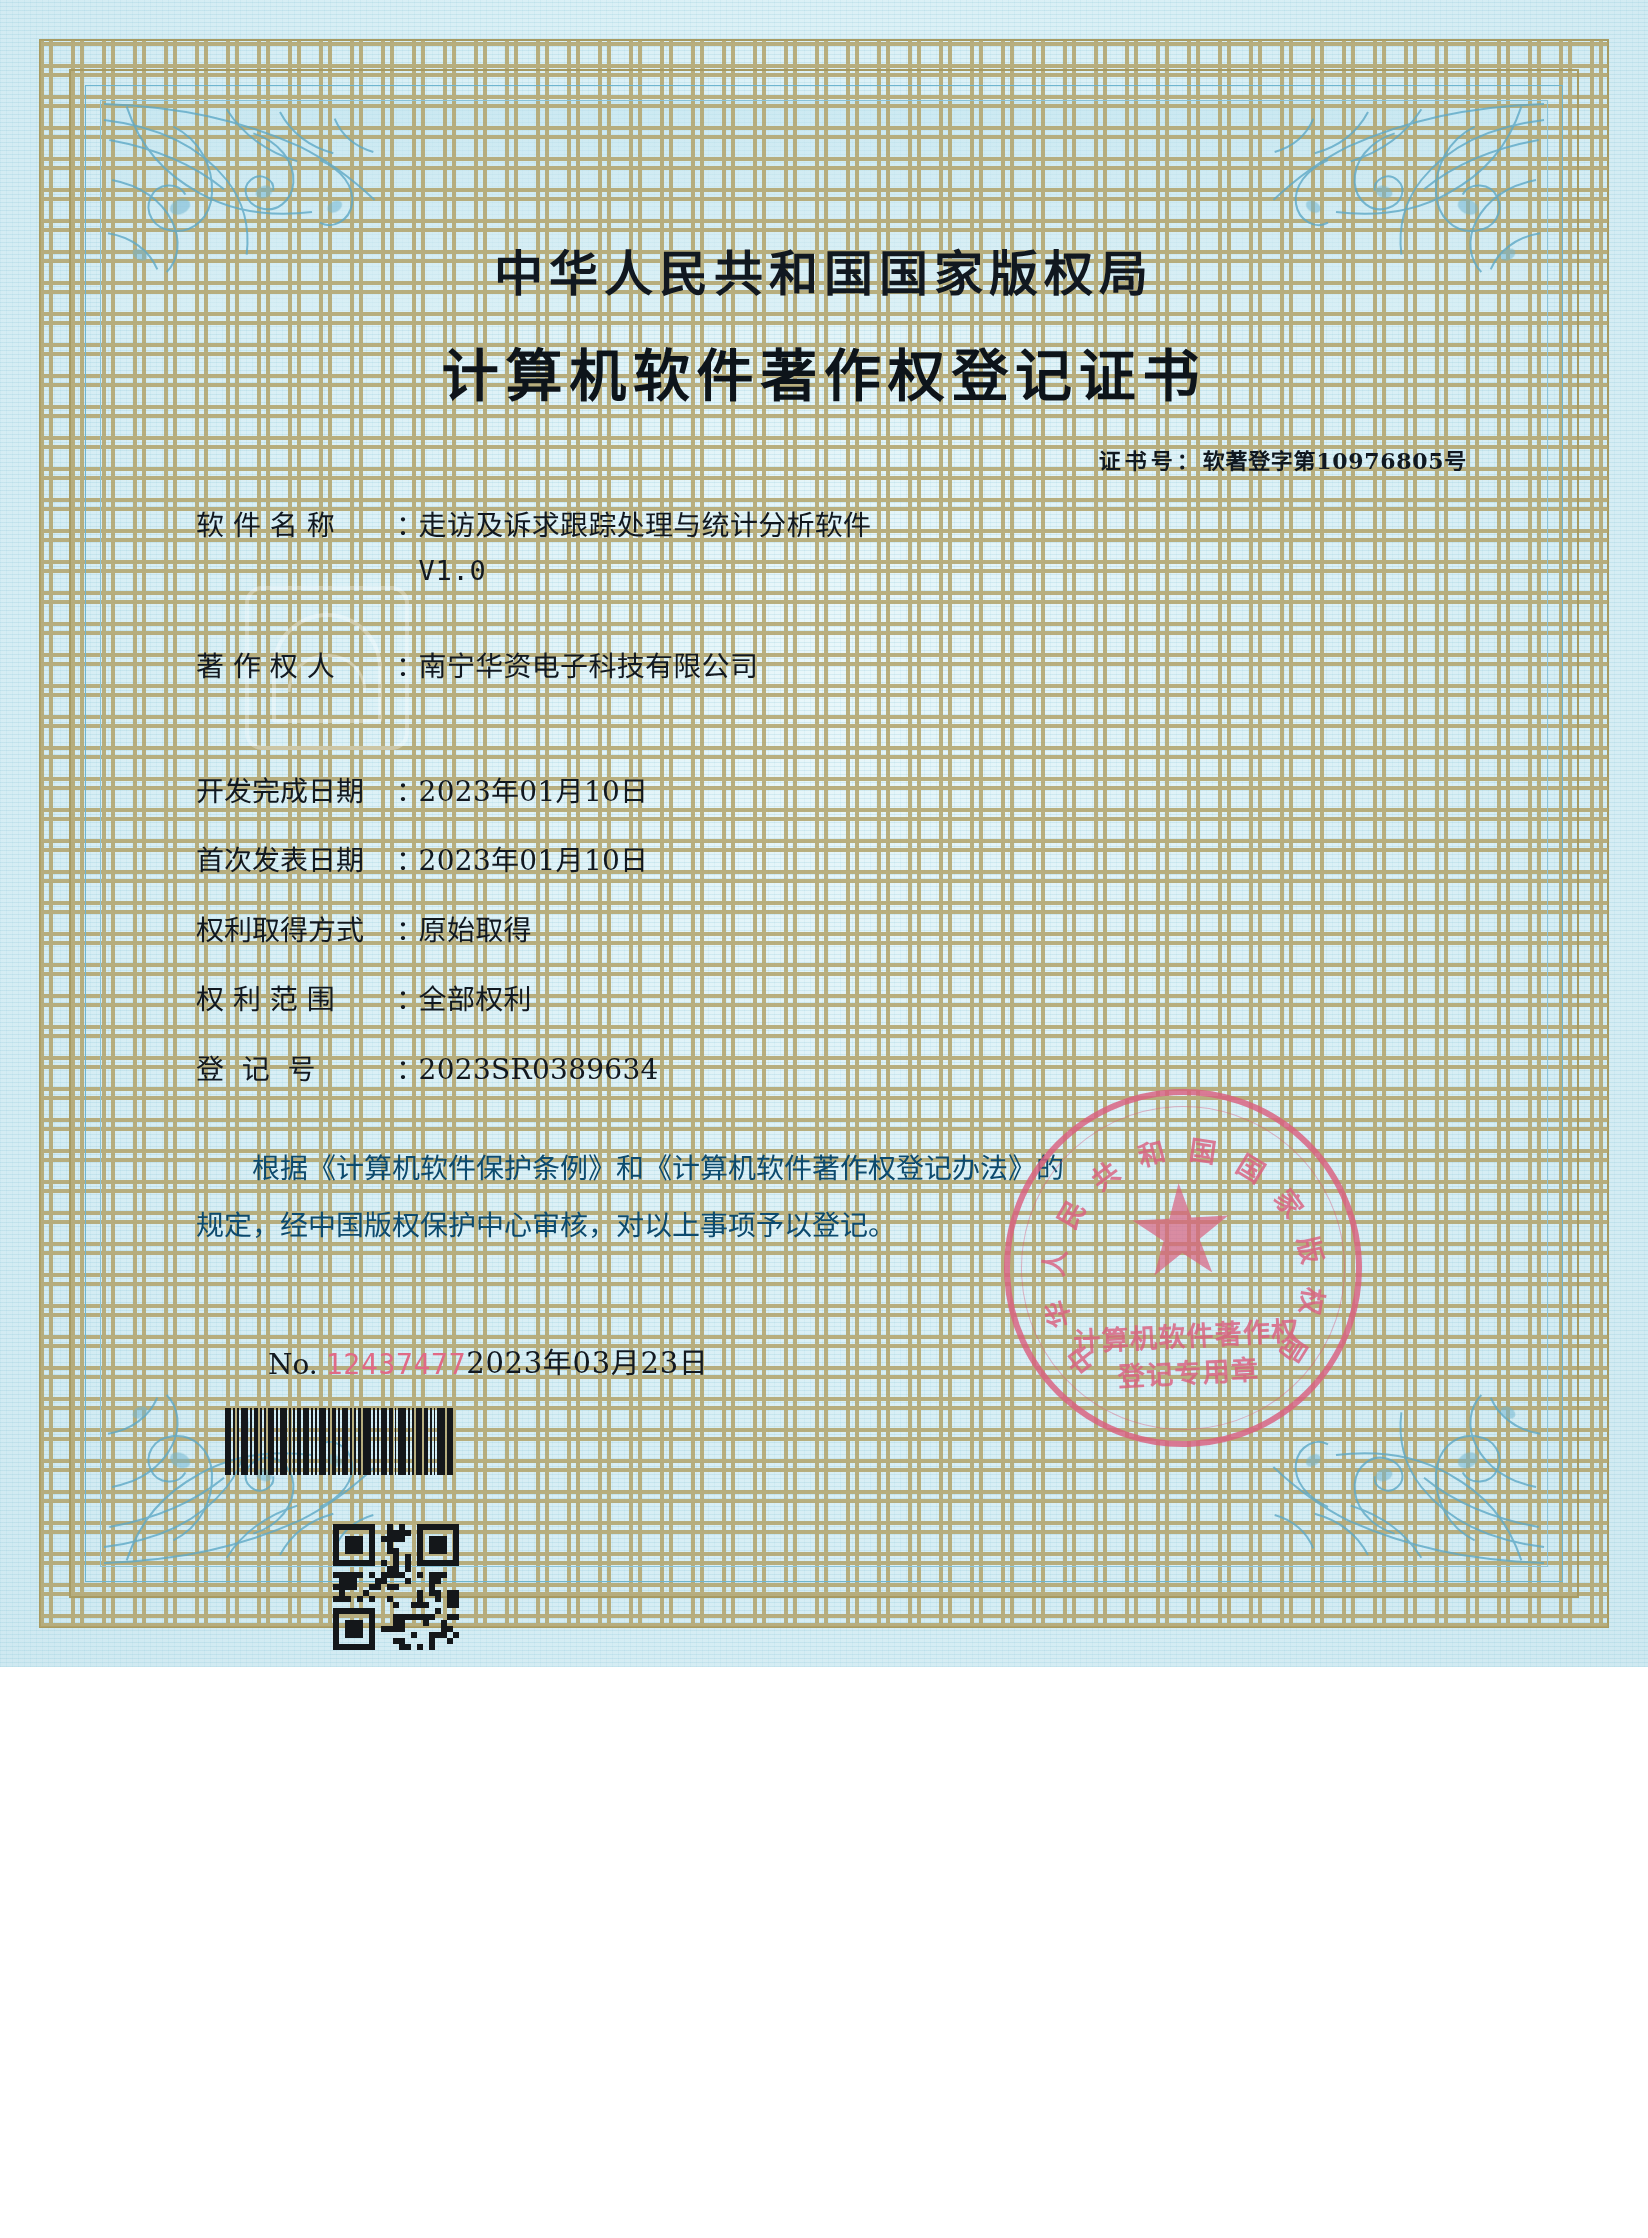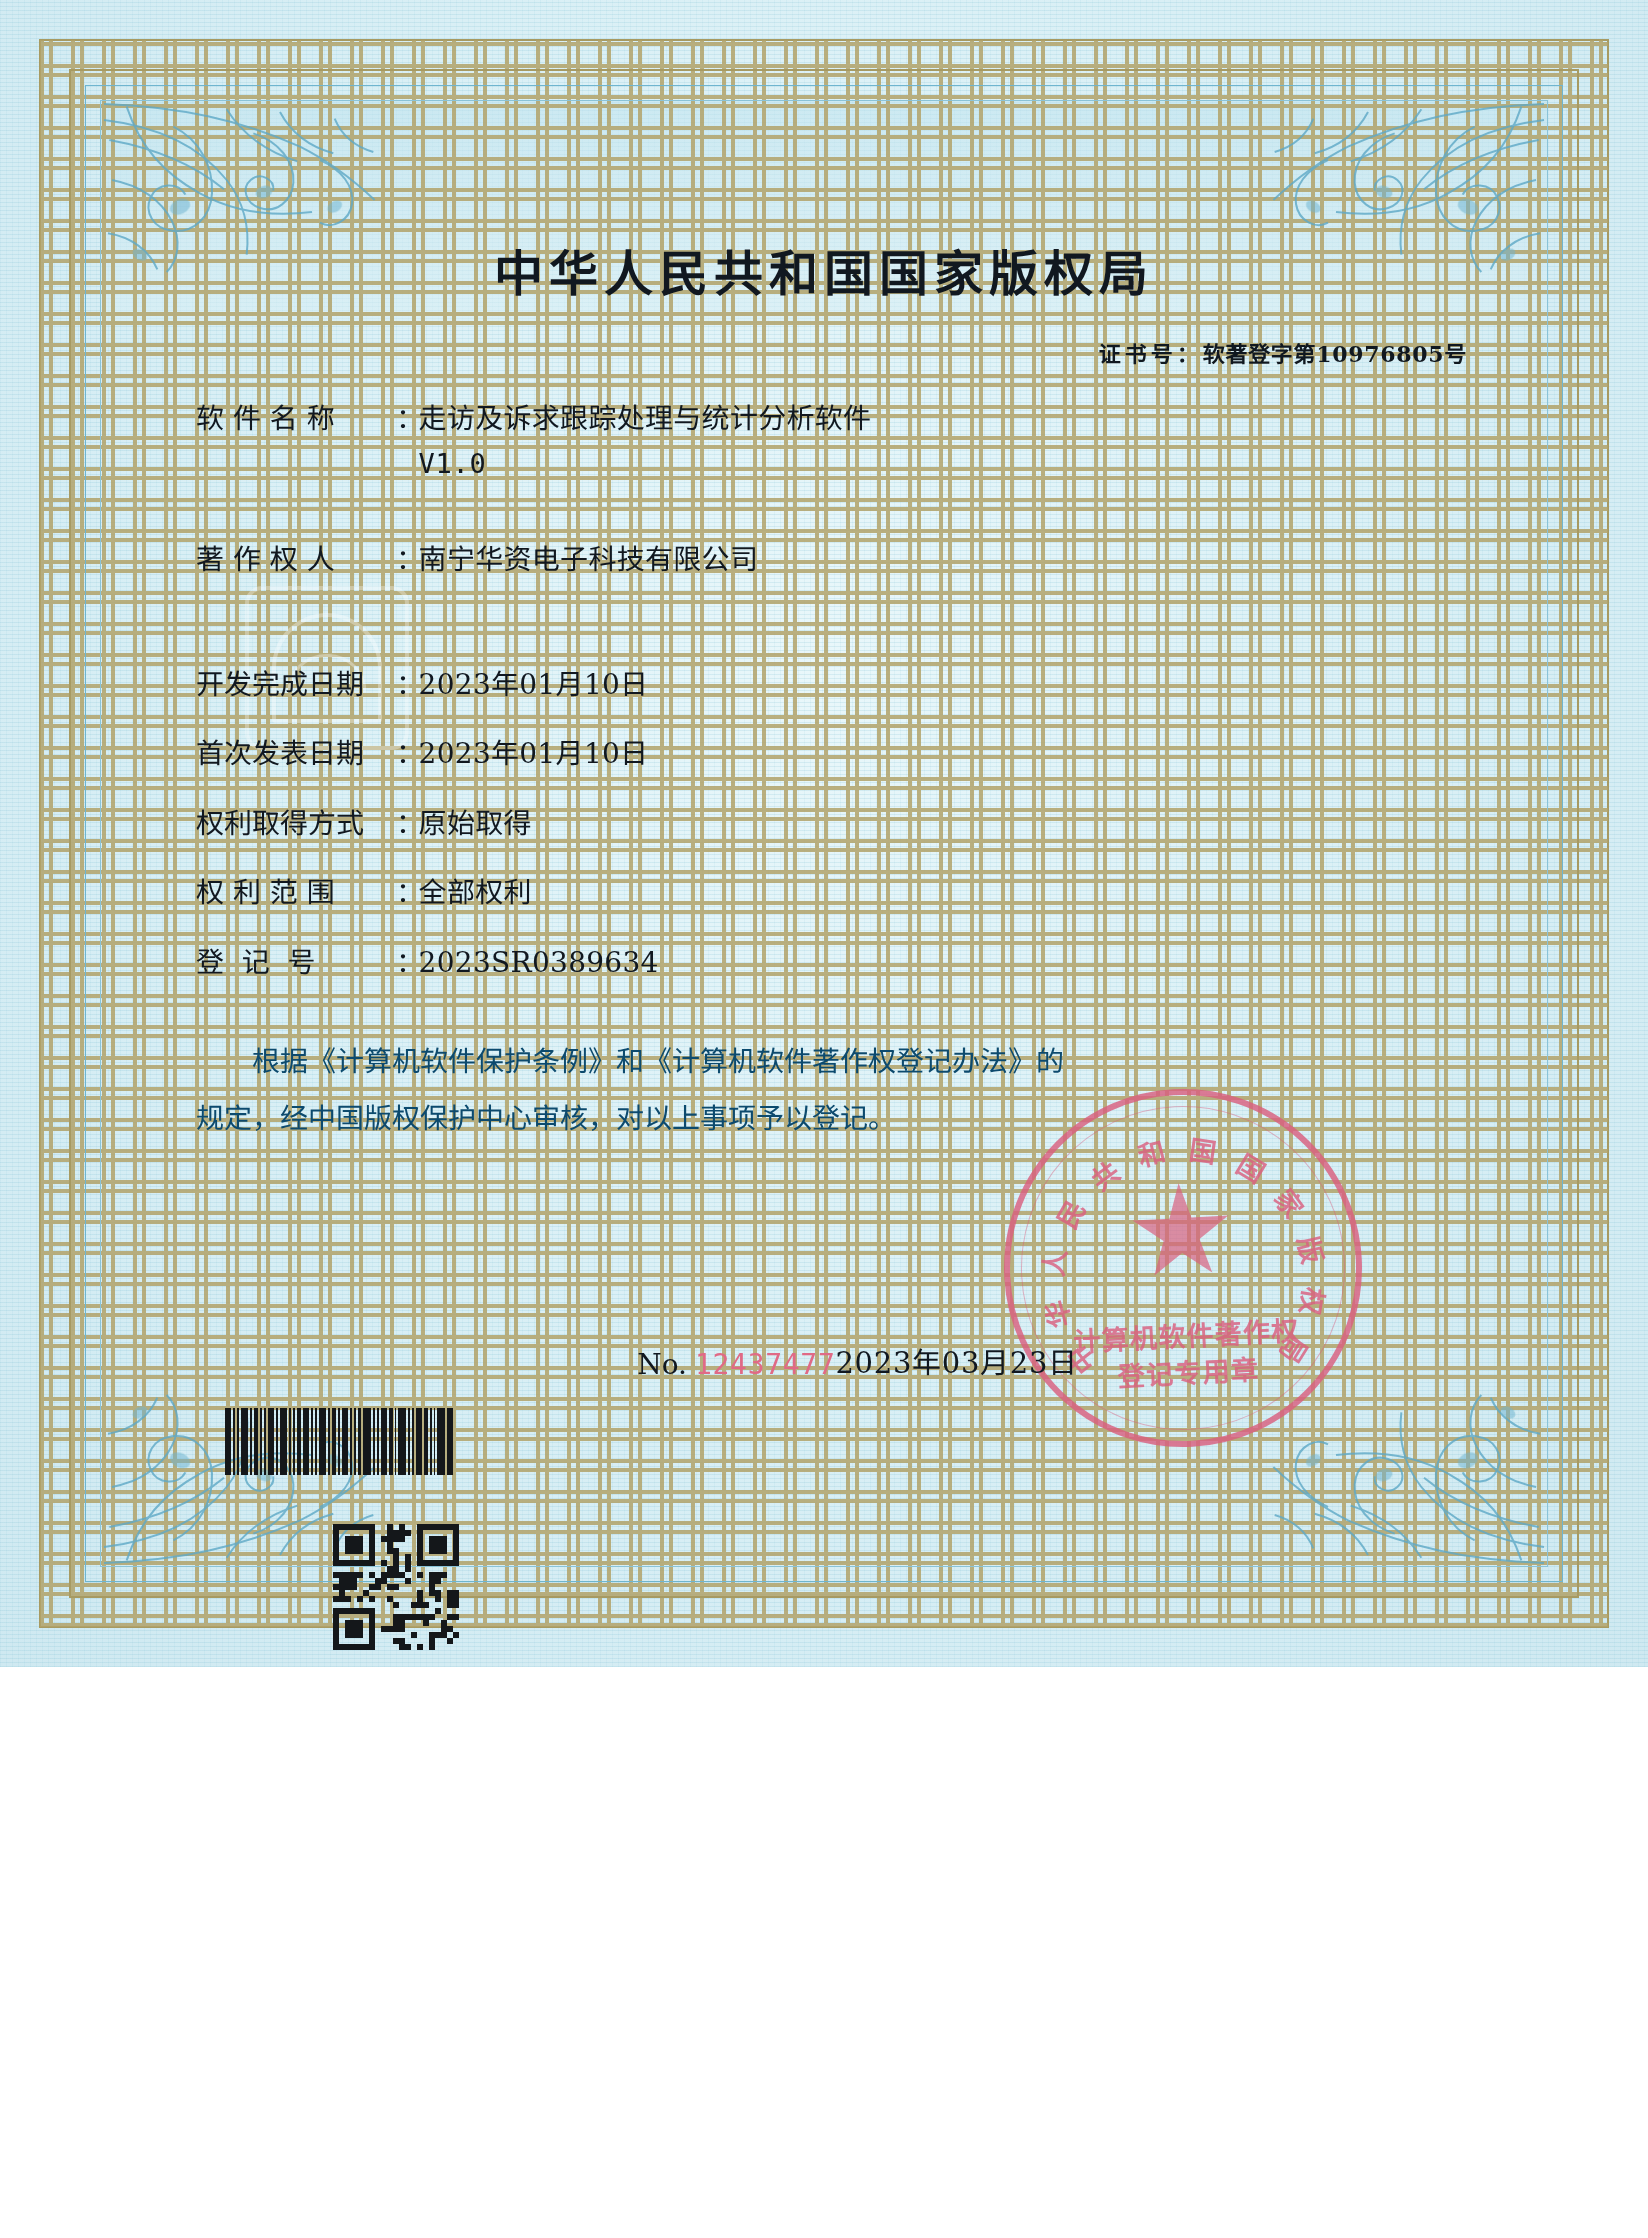--- a/index.html
+++ b/index.html
@@ -282,21 +282,21 @@
     line-height: 1.38;
     letter-spacing: 1.3px;
   }
 
   
   .footer {
     position: absolute;
     left: 95px; right: 101px;
     bottom: 286px;
     display: flex;
-    justify-content: center;
+    justify-content: flex-start;
     align-items: flex-end;
     padding: 0 100px 0 173px;
   }
   .serial {
     font-size: 28px;
     color: #111820;
     font-family: "DejaVu Serif", "Liberation Serif", serif;
   }
   .serial .num {
     color: #e06a86;
@@ -452,20 +452,21 @@
         <ellipse cx="352" cy="160" rx="12" ry="8" transform="rotate(-30 352 160)"></ellipse>
       </g>
     </svg>
   </div>
 
   <div class="emblem"></div>
 
   <div class="content">
 
     <div class="title-cn">中华人民共和国国家版权局</div>
+    <div class="title-main">计算机软件著作权登记证书</div>
 
     <div class="cert-no">
       <span class="lbl">证书号：</span><span>软著登字第10976805号</span>
     </div>
 
     <div class="fields">
 
       <div class="row software">
         <span class="k">软 件 名 称</span>
         <span class="colon">：</span>

